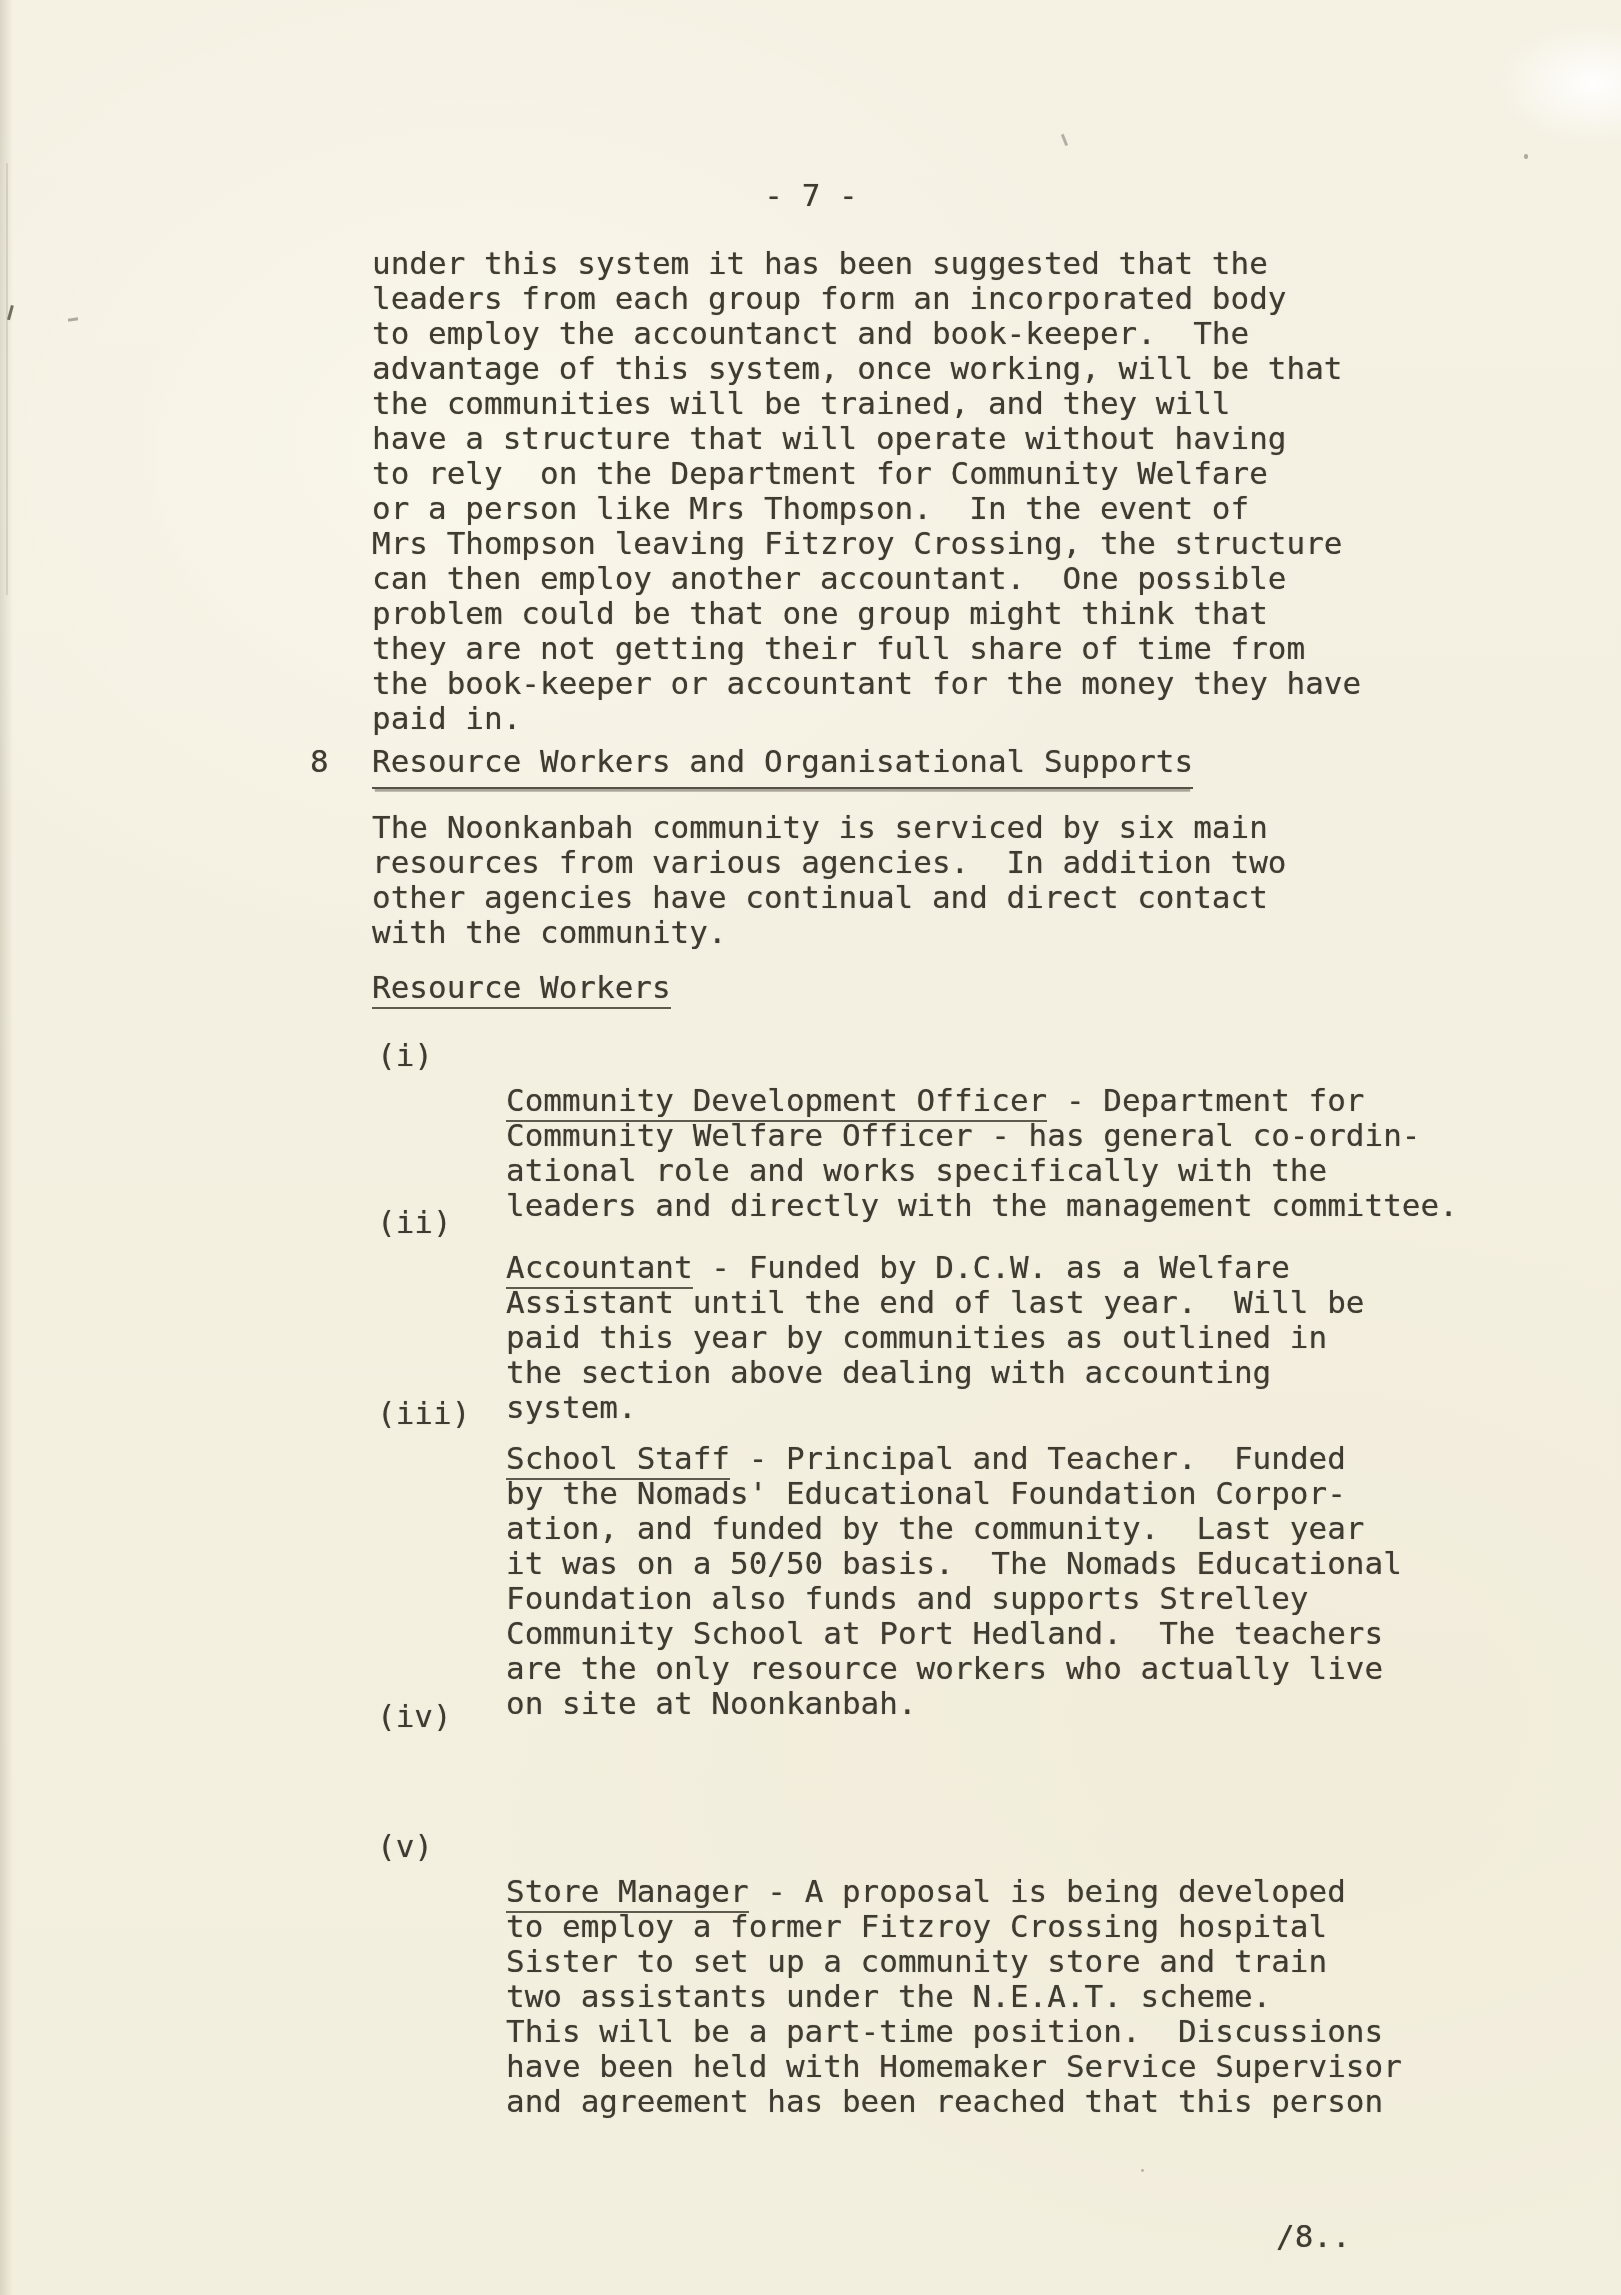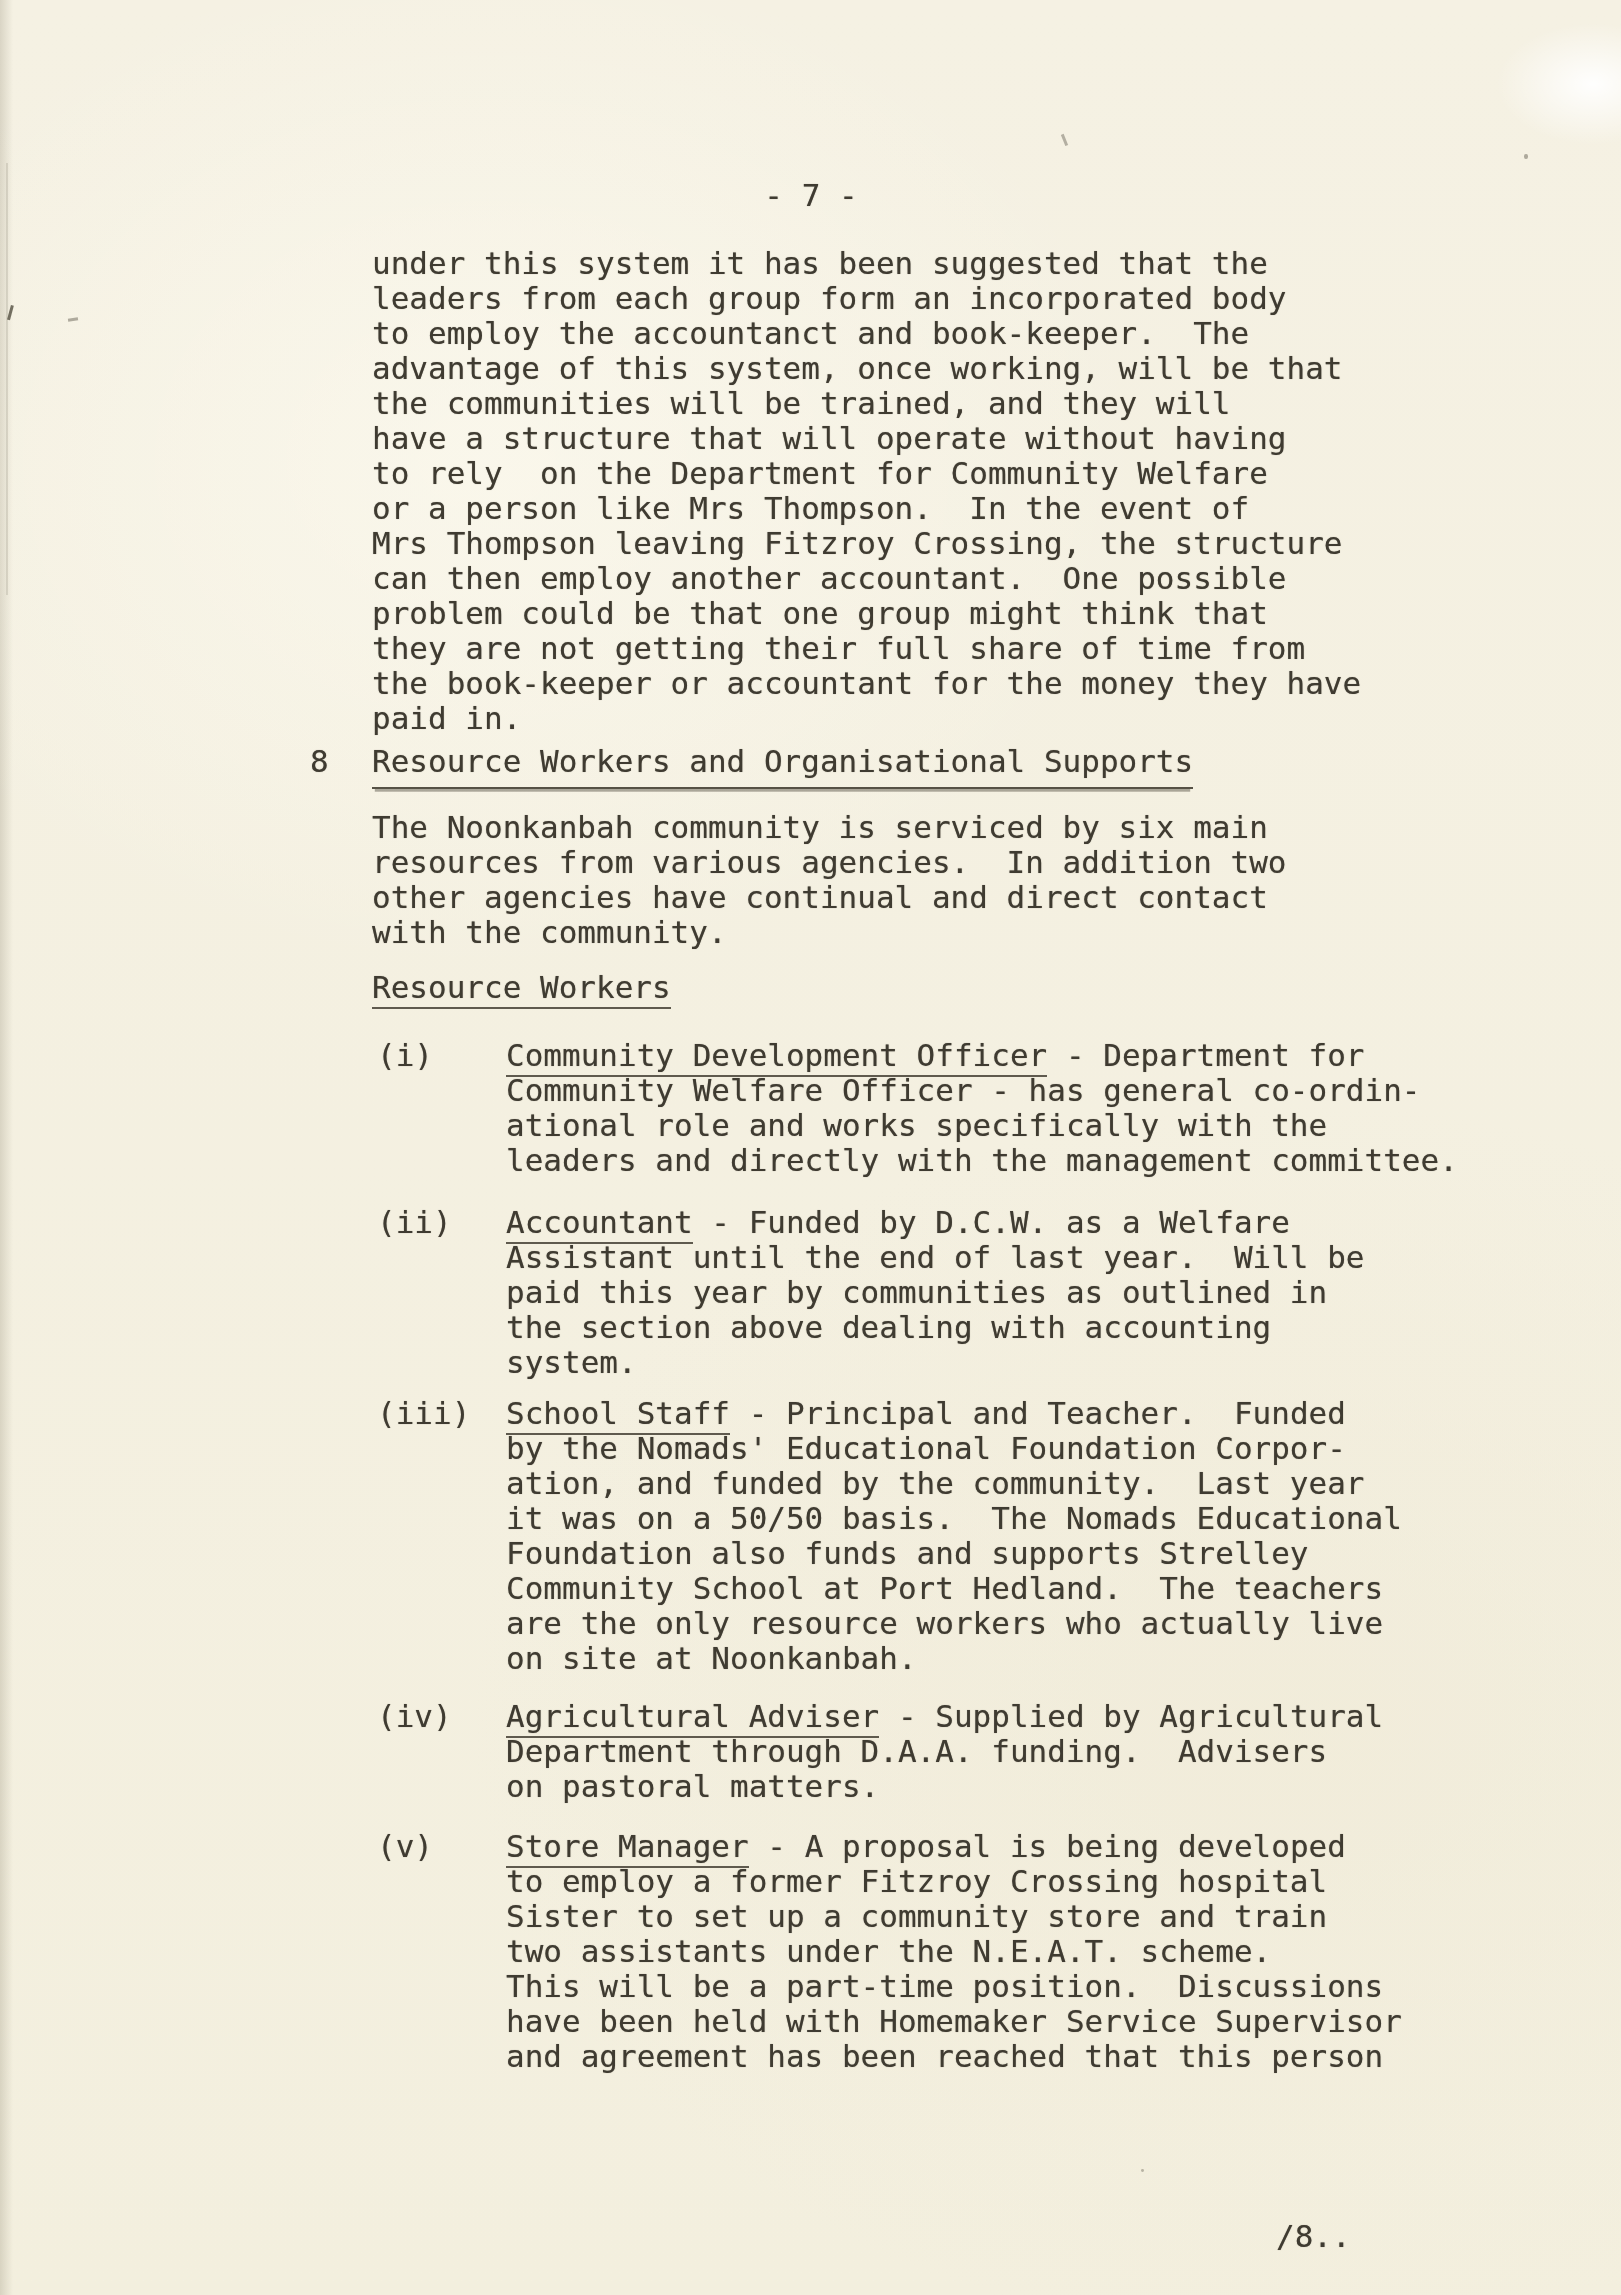--- a/index.html
+++ b/index.html
@@ -26,21 +26,21 @@
     white-space:pre-wrap;
   }
   .para{width:1157px;}
   .center{left:0;width:1622px;text-align:center;white-space:normal;}
   .u{border-bottom:2.8px solid rgba(58,53,41,.8);padding-bottom:2px;}
   .u2{border-bottom:2.8px solid rgba(58,53,41,.85);box-shadow:0 5.5px 0 -2.8px rgba(58,53,41,.4);padding-bottom:8px;}
   .section-row{left:310px;display:flex;}
   .sec-num{width:62px;flex:0 0 62px;}
   .item{left:377px;width:1185px;display:flex;}
   .item-label{width:129px;flex:0 0 129px;}
-  .item-body{flex:1;}
+  .item-body{flex:1;margin-top:45px;}
   .speck{position:absolute;background:rgba(60,55,42,.7);}
 </style>
 </head>
 <body>
 
 <div class="paper"></div>
 
 <div class="speck" style="left:9.2px;top:305px;width:2.8px;height:14.7px;transform:rotate(15deg);"></div>
 <div class="speck" style="left:68px;top:318px;width:10px;height:2.8px;transform:rotate(-8deg);opacity:.55;"></div>
 <div class="speck" style="left:1063px;top:134px;width:2.8px;height:12px;transform:rotate(-22deg);opacity:.5;"></div>
@@ -87,23 +87,21 @@
 
 <div class="ink item" style="top:1396px;"><span class="item-label">(iii)</span><span class="item-body"><span class="u">School Staff</span><span> - Principal and Teacher.  Funded
 by the Nomads' Educational Foundation Corpor-
 ation, and funded by the community.  Last year
 it was on a 50/50 basis.  The Nomads Educational
 Foundation also funds and supports Strelley
 Community School at Port Hedland.  The teachers
 are the only resource workers who actually live
 on site at Noonkanbah.</span></span></div>
 
-<div class="ink item" style="top:1699px;"><span class="item-label">(iv)</span><span class="item-body"><span class="u">Agricultural Adviser</span><span> - Supplied by Agricultural
-Department through D.A.A. funding.  Advisers
-on pastoral matters.</span></span></div>
+<div class="ink item" style="top:1699px;"><span class="item-label">(iv)</span></div>
 
 <div class="ink item" style="top:1829px;"><span class="item-label">(v)</span><span class="item-body"><span class="u">Store Manager</span><span> - A proposal is being developed
 to employ a former Fitzroy Crossing hospital
 Sister to set up a community store and train
 two assistants under the N.E.A.T. scheme.
 This will be a part-time position.  Discussions
 have been held with Homemaker Service Supervisor
 and agreement has been reached that this person</span></span></div>
 
 <div class="ink" style="left:1276px;top:2219px;">/8..</div>

